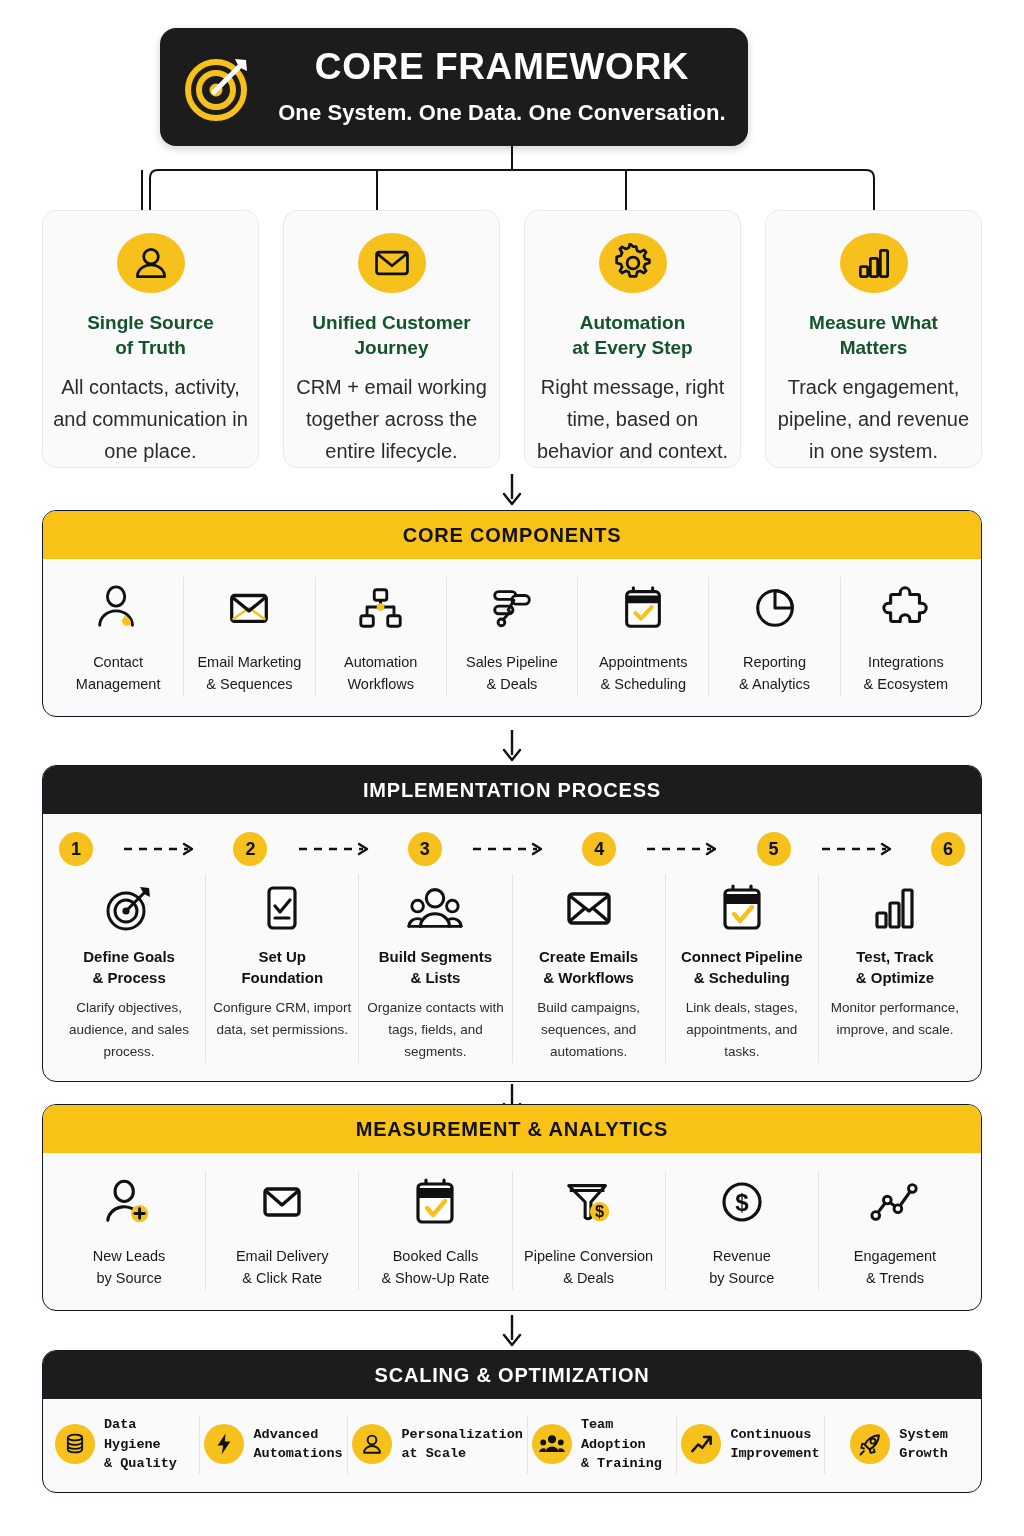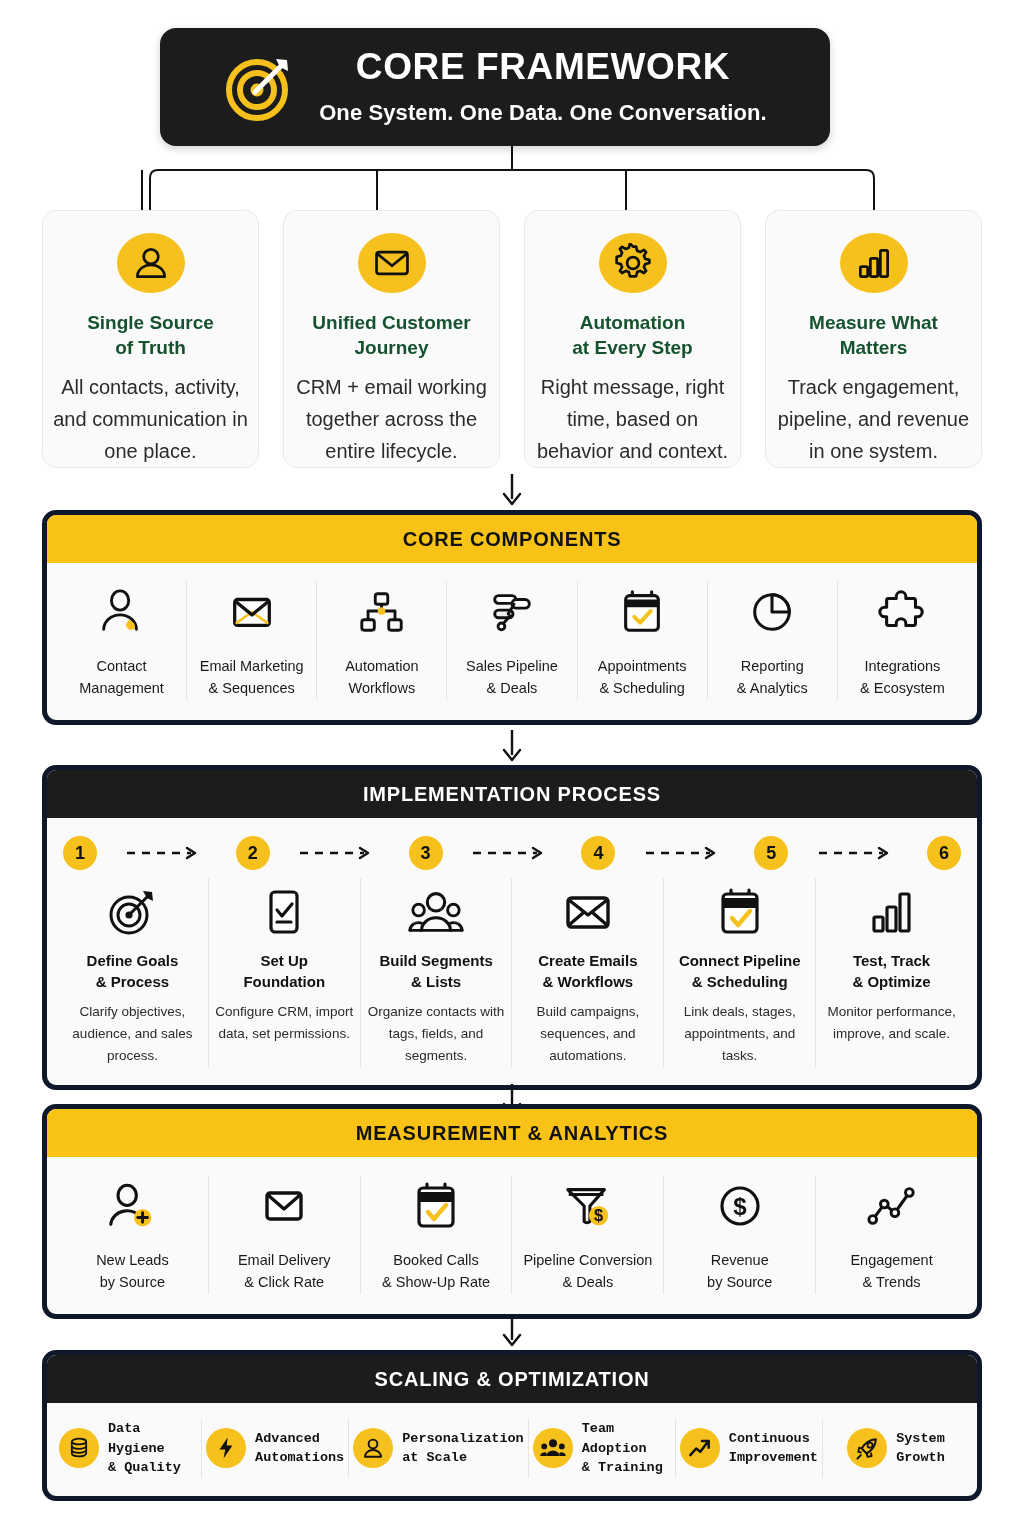--- a/index.html
+++ b/index.html
@@ -15,21 +15,21 @@
     width: 1024px;
     height: 1536px;
     background: #ffffff;
     padding: 0;
   }
 
   
   .header {
     position: absolute;
     left: 160px; top: 28px;
-    width: 670px; height: 118px;
+    width: 588px; height: 118px;
     background: #1c1c1c;
     border-radius: 16px;
     display: flex;
     align-items: center;
     justify-content: center;
     gap: 22px;
     box-shadow: 0 3px 8px rgba(0,0,0,0.18);
   }
   .header-logo { width: 74px; height: 74px; flex: 0 0 auto; }
   .header-text { display: flex; flex-direction: column; align-items: center; }
@@ -98,21 +98,21 @@
     left: 0; width: 1024px;
     display: flex; justify-content: center;
   }
 
   
   .panel {
     position: absolute;
     left: 42px;
     width: 940px;
     background: #fafafa;
-    border: 5px solid #0f172a;
+    border: 1px solid #0f172a;
     border-radius: 14px;
     overflow: hidden;
   }
   .panel-head {
     height: 48px;
     display: flex;
     align-items: center;
     justify-content: center;
     font-size: 20px;
     font-weight: bold;

